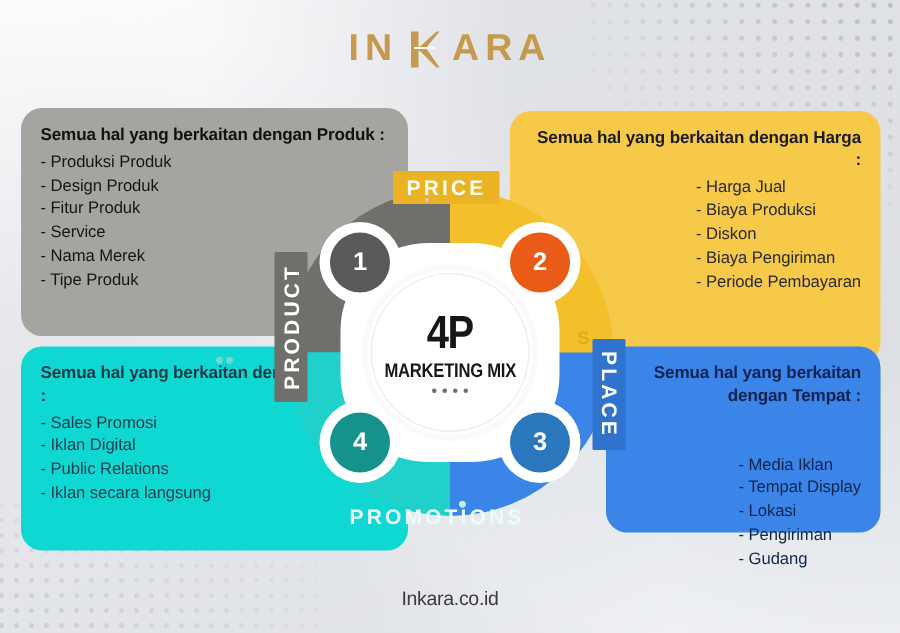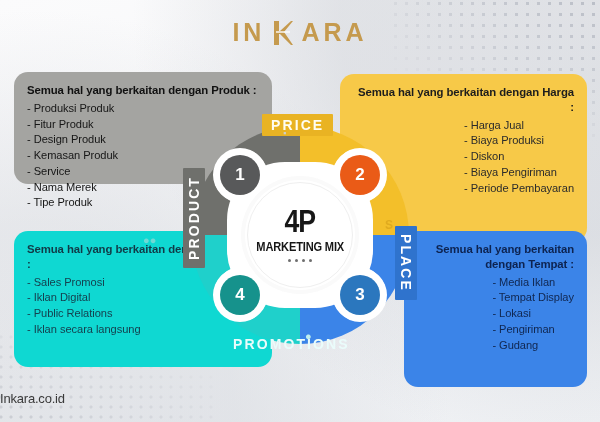--- a/index.html
+++ b/index.html
@@ -63,41 +63,41 @@
     margin:0 0 3px 0;
     font-size:11.4px;font-weight:bold;line-height:1.30;
     letter-spacing:-.1px;
   }
   .card ul{margin:0;padding:0;list-style:none;}
   .card li{
     font-size:11.1px;line-height:1.42;white-space:nowrap;
     letter-spacing:-.05px;
   }
   #card-product{
-    left:14px;top:72px;width:258px;height:112px;
+    left:14px;top:72px;width:258px;height:152px;
     background:#a4a4a1;color:#161616;
   }
   #card-product h3{color:#111111;}
   #card-price{
     left:340px;top:74px;width:247px;height:168px;
     background:#f7c948;color:#2b2b2b;text-align:right;
   }
   #card-price h3{color:#1d1d1d;}
   #card-price ul{display:inline-block;text-align:left;}
   #card-promotion{
     left:14px;top:231px;width:258px;height:136px;
     background:#0fd8d2;color:#15414f;
   }
   #card-promotion h3{color:#113a47;}
   #card-place{
-    left:404px;top:231px;width:183px;height:156px;
+    left:404px;top:231px;width:183px;height:124px;
     background:#3b84e8;color:#10264f;text-align:right;
   }
   #card-place h3{color:#0d2350;}
-  #card-place ul{display:inline-block;text-align:left;}
+  #card-place ul{display:inline-block;text-align:left;margin-top:28px;}
   
   #wheel{
     position:absolute;left:187px;top:122px;width:226px;height:226px;
   }
   #wheel svg{position:absolute;left:0;top:0;}
   .qlabel{
     position:absolute;font-weight:bold;color:#ffffff;
     font-size:14px;letter-spacing:2.1px;
     font-family:"Liberation Sans","DejaVu Sans",sans-serif;
   }
@@ -161,21 +161,21 @@
   #hub-dots{margin-top:5px;display:flex;gap:4px;}
   #hub-dots i{width:3px;height:3px;border-radius:50%;background:#6f6f6f;display:block;}
   
   .deco{position:absolute;pointer-events:none;}
   #deco-pin{left:118px;bottom:6px;color:#bfefee;font-size:11px;}
   #deco-tag{left:96px;top:6px;color:#cfcfcb;font-size:9px;}
   #deco-s{right:20px;top:96px;color:#e0ab1f;font-size:12px;font-weight:bold;}
   #deco-people{left:-44px;top:112px;color:#6fd9d5;font-size:11px;}
   
   #footer{
-    position:absolute;left:0;bottom:16px;width:600px;text-align:left;
+    position:absolute;left:0;bottom:16px;width:600px;text-align:center;
     font-size:13px;color:#3a3a3a;letter-spacing:-.2px;
   }
 </style>
 </head>
 <body>
 
 <div id="stage">
 
   <div class="halftone" id="halftone-tr"></div>
   <div class="halftone" id="halftone-bl"></div>
@@ -190,23 +190,22 @@
         </svg>
       </span>
       <span>ARA</span>
     </span>
   </div>
 
   <div class="card" id="card-product">
     <h3>Semua hal yang berkaitan dengan Produk :</h3>
     <ul>
       <li>- Produksi Produk</li>
+      <li>- Design Produk</li>
       <li>- Fitur Produk</li>
-      <li>- Design Produk</li>
-      <li>- Kemasan Produk</li>
       <li>- Service</li>
       <li>- Nama Merek</li>
       <li>- Tipe Produk</li>
     </ul>
   </div>
 
   <div class="card" id="card-price">
     <h3>Semua hal yang berkaitan dengan Harga :</h3>
     <ul>
       <li>- Harga Jual</li>

